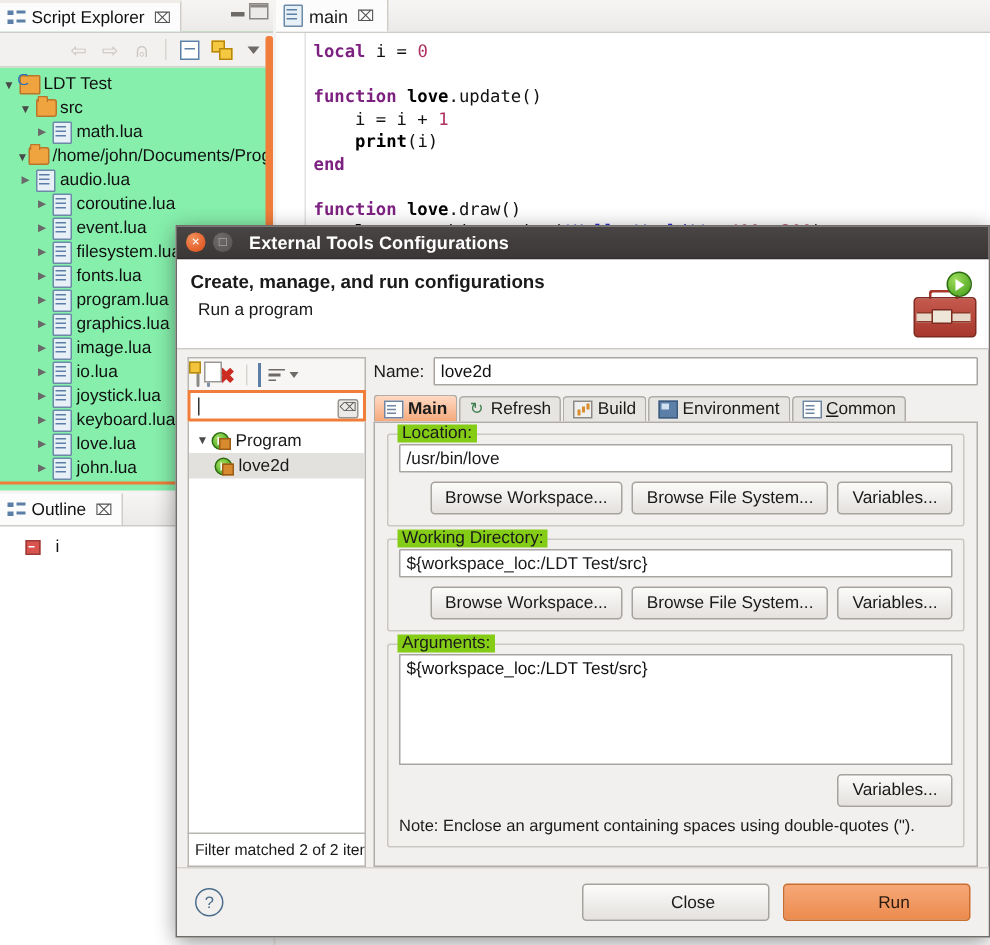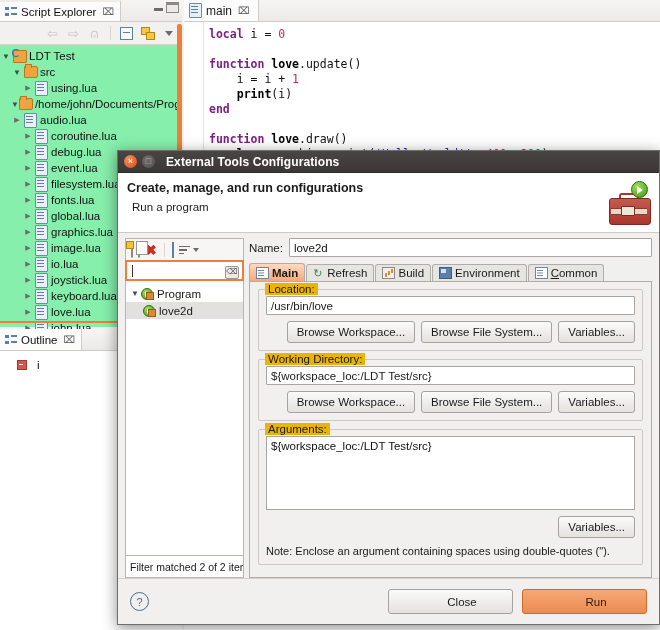--- a/index.html
+++ b/index.html
@@ -159,21 +159,21 @@
   .tico.lines::after{content:"";position:absolute;left:1px;top:2px;width:6px;height:1px;background:#6f85a0;box-shadow:0 2.5px 0 #6f85a0,0 5px 0 #6f85a0;}
   .tico.refresh{border:none;background:none;color:#3f7f4f;font-size:11px;line-height:10px;}
   .tico.build{background:#f0f0f0;border:1px solid #8d8a86;}
   .tico.build::after{content:"";position:absolute;left:1.5px;bottom:1px;width:2px;height:4px;background:#d98c2b;box-shadow:3px -2px 0 #d98c2b,6px -4px 0 #d98c2b;}
   .tico.env{background:#5b7fa6;border:1px solid #3e5c7d;}
   .tico.env::after{content:"";position:absolute;left:1px;top:1px;width:5px;height:4px;background:#cfe0f0;}
 
   .tabpane{flex:1;border:1px solid #b0aca8;background:#f2f0ee;padding:7px 8px;box-sizing:border-box;
      display:flex;flex-direction:column;gap:8px;overflow:hidden;}
   .group{border:1px solid #cbc7c3;border-radius:2px;padding:6px 7px 7px 7px;position:relative;background:#f2f0ee;}
-  .glabel{position:absolute;left:6px;top:-7px;background:#eab308;padding:0 3px;font-size:11.5px;color:#1a1a1a;}
+  .glabel{position:absolute;left:6px;top:-7px;background:#84cc16;padding:0 3px;font-size:11.5px;color:#1a1a1a;}
   .field{height:19px;border:1px solid #a9a5a1;background:#fff;font-size:11.5px;padding:0 4px;
      display:flex;align-items:center;box-sizing:border-box;border-radius:1px;text-align:right;}
   .btnrow{display:flex;justify-content:flex-end;gap:6px;margin-top:6px;}
   .btn{height:20px;padding:0 9px;font-size:11.5px;display:flex;align-items:center;justify-content:center;
      background:linear-gradient(#fbfbfa,#e4e1de);border:1px solid #a6a29e;border-radius:3px;color:#1a1a1a;}
   .btn.run{background:linear-gradient(#f6a878,#ec8b4e);border-color:#c96d2f;color:#2b1a0e;}
   .ta{height:74px;border:1px solid #a9a5a1;background:#fff;font-size:11.5px;padding:3px 4px;box-sizing:border-box;color:#111;}
   .note{font-size:11px;margin-top:7px;color:#1a1a1a;}
 
   .applyrow{display:flex;justify-content:flex-end;gap:8px;margin-top:auto;padding-top:6px;}
@@ -238,21 +238,21 @@
           <span class="ico">
             <span class="folder"></span>
           </span>
           <span>src</span>
         </div>
         <div class="trow" style="padding-left: 22px;">
           <span class="tw closed"></span>
           <span class="ico">
             <span class="luafile"></span>
           </span>
-          <span>using.lua</span>
+          <span>math.lua</span>
         </div>
         <div class="trow" style="padding-left: 11px;">
           <span class="tw open"></span>
           <span class="ico">
             <span class="folder"></span>
           </span>
           <span>/home/john/Documents/Progra</span>
         </div>
         <div class="trow" style="padding-left: 11px;">
           <span class="tw closed"></span>
@@ -266,27 +266,20 @@
           <span class="ico">
             <span class="luafile"></span>
           </span>
           <span>coroutine.lua</span>
         </div>
         <div class="trow" style="padding-left: 22px;">
           <span class="tw closed"></span>
           <span class="ico">
             <span class="luafile"></span>
           </span>
-          <span>debug.lua</span>
-        </div>
-        <div class="trow" style="padding-left: 22px;">
-          <span class="tw closed"></span>
-          <span class="ico">
-            <span class="luafile"></span>
-          </span>
           <span>event.lua</span>
         </div>
         <div class="trow" style="padding-left: 22px;">
           <span class="tw closed"></span>
           <span class="ico">
             <span class="luafile"></span>
           </span>
           <span>filesystem.lua</span>
         </div>
         <div class="trow" style="padding-left: 22px;">
@@ -294,21 +287,21 @@
           <span class="ico">
             <span class="luafile"></span>
           </span>
           <span>fonts.lua</span>
         </div>
         <div class="trow" style="padding-left: 22px;">
           <span class="tw closed"></span>
           <span class="ico">
             <span class="luafile"></span>
           </span>
-          <span>global.lua</span>
+          <span>program.lua</span>
         </div>
         <div class="trow" style="padding-left: 22px;">
           <span class="tw closed"></span>
           <span class="ico">
             <span class="luafile"></span>
           </span>
           <span>graphics.lua</span>
         </div>
         <div class="trow" style="padding-left: 22px;">
           <span class="tw closed"></span>

